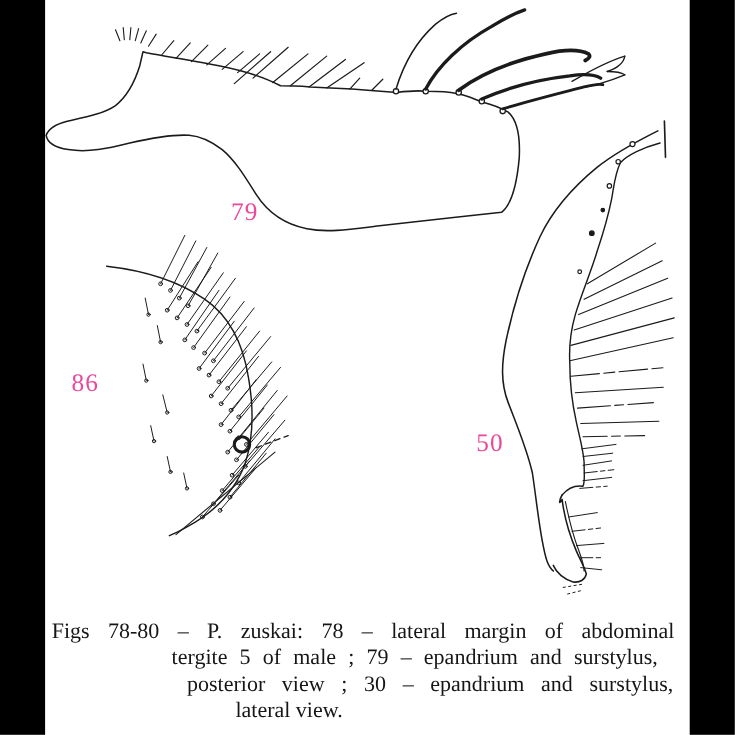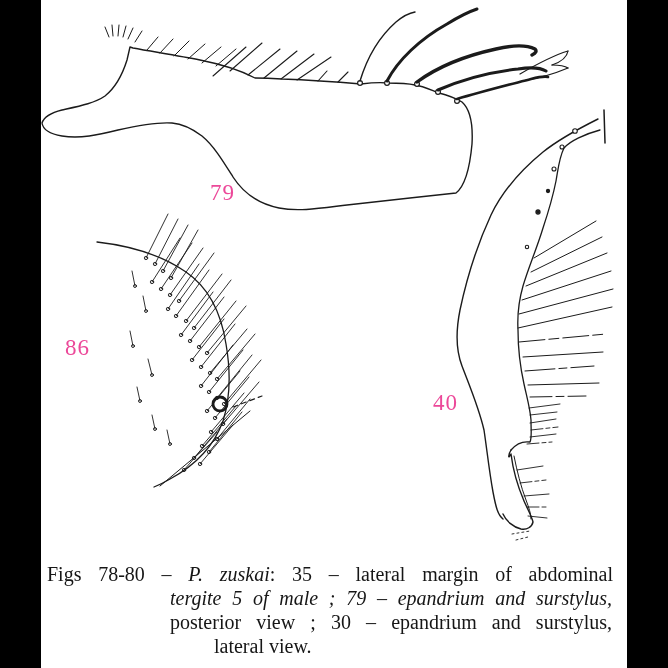--- a/index.html
+++ b/index.html
@@ -15,24 +15,24 @@
   svg.plate *{vector-effect:none;}
   .fig-label{
     position:absolute;z-index:2;color:#ec4899;
     font-size:23px;line-height:1;letter-spacing:1px;
   }
   .caption-line{
     position:absolute;z-index:2;color:#161616;
     font-size:20px;line-height:24px;white-space:nowrap;
   }
   .cap1{left:47px;top:562px;width:566px;white-space:normal;text-align:justify;text-align-last:justify;}
-  .cap2{left:170px;top:586px;width:442px;white-space:normal;text-align:justify;text-align-last:justify;font-style:italic;}
+  .cap2{left:156px;top:586px;width:442px;white-space:normal;text-align:justify;text-align-last:justify;}
   .cap3{left:170px;top:610px;width:442px;white-space:normal;text-align:justify;text-align-last:justify;}
   .cap4{left:170px;top:634px;margin-left:44px;}
-  .species{font-style:italic;}
+  .species{}
 </style>
 </head>
 <body>
 
 <svg class="plate" width="668" height="668" viewBox="0 0 668 668" stroke="#1b1b1b" fill="none" stroke-linecap="round" stroke-linejoin="round">
 
   <g>
 
     <path stroke-width="1.4" fill="#ffffff" d="
       M130,47 L127,60
@@ -287,21 +287,21 @@
       <line x1="527" y1="507" x2="549" y2="507" stroke-dasharray="12 3 4 3"></line>
       <line x1="528" y1="516" x2="547" y2="518"></line>
       <line x1="512" y1="534" x2="530" y2="531" stroke-dasharray="2 3"></line>
       <line x1="516" y1="540" x2="528" y2="537" stroke-dasharray="2 3"></line>
     </g>
   </g>
 </svg>
 
 <div class="fig-label" style="left:210px;top:181px;">79</div>
 <div class="fig-label" style="left:65px;top:336px;">86</div>
-<div class="fig-label" style="left:433px;top:391px;">40</div>
-
-<div class="caption-line cap1"><span>Figs 78-80</span> <span>–</span> <span class="species">P. zuskai</span><span>: 35 – lateral margin of abdominal</span></div>
+<div class="fig-label" style="left:433px;top:391px;">50</div>
+
+<div class="caption-line cap1"><span>Figs 78-80</span> <span>–</span> <span class="species">P. zuskai</span><span>: 78 – lateral margin of abdominal</span></div>
 <div class="caption-line cap2">tergite 5 of male ; 79 – epandrium and surstylus,</div>
 <div class="caption-line cap3">posterior view ; 30 – epandrium and surstylus,</div>
 <div class="caption-line cap4">lateral view.</div>
 
 <div class="frame-bar left"></div>
 <div class="frame-bar right"></div>
 
 </body></html>

